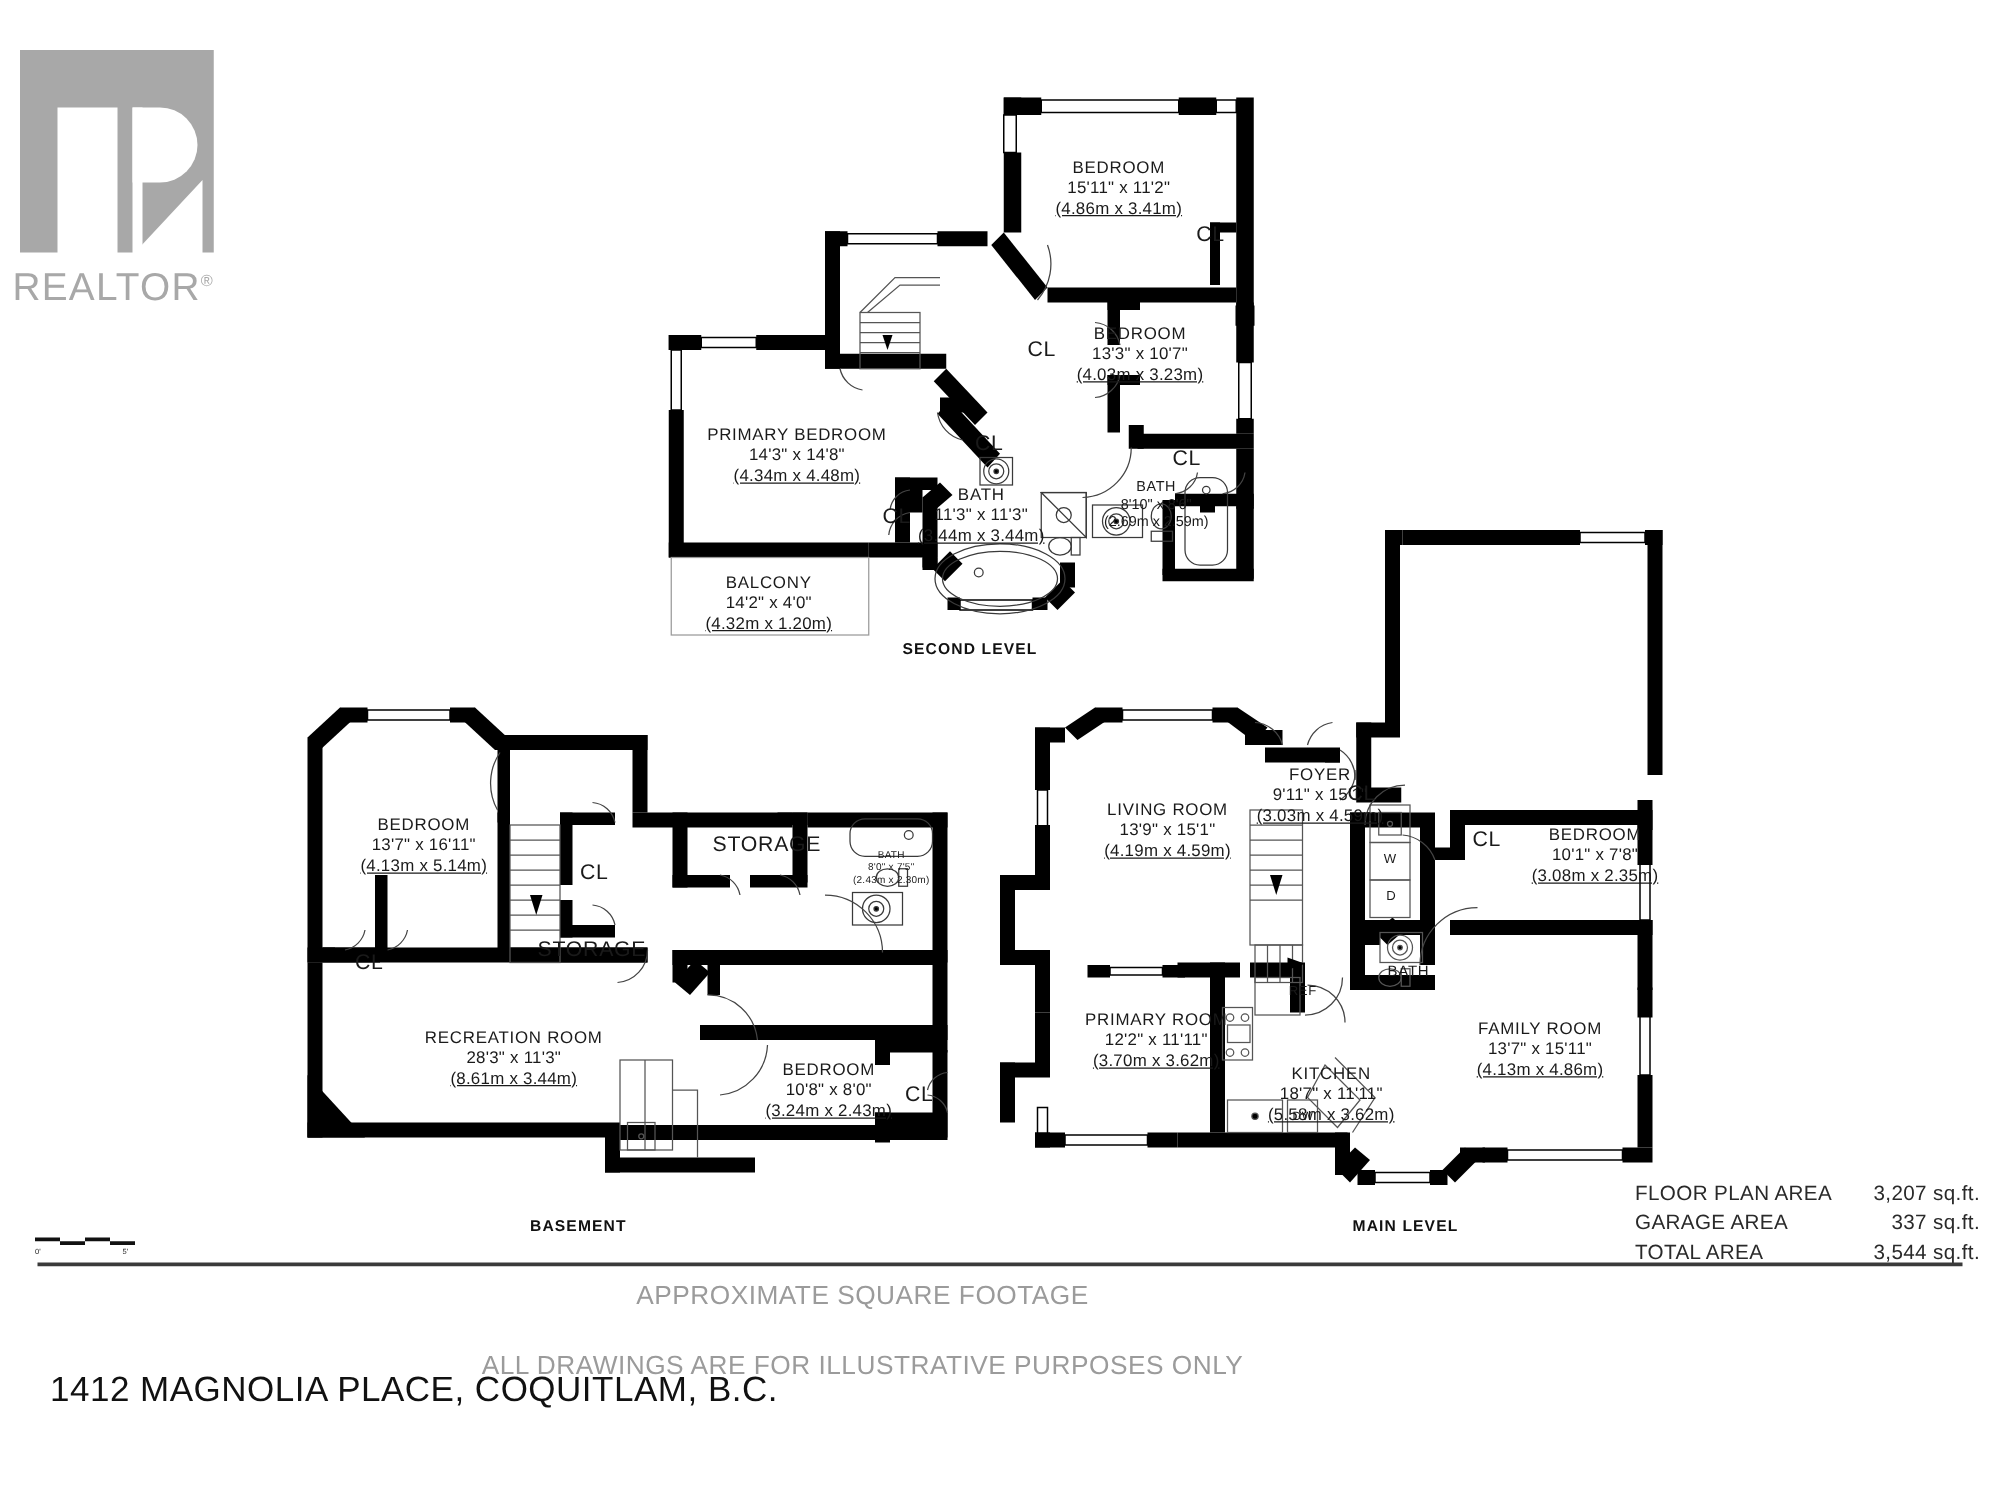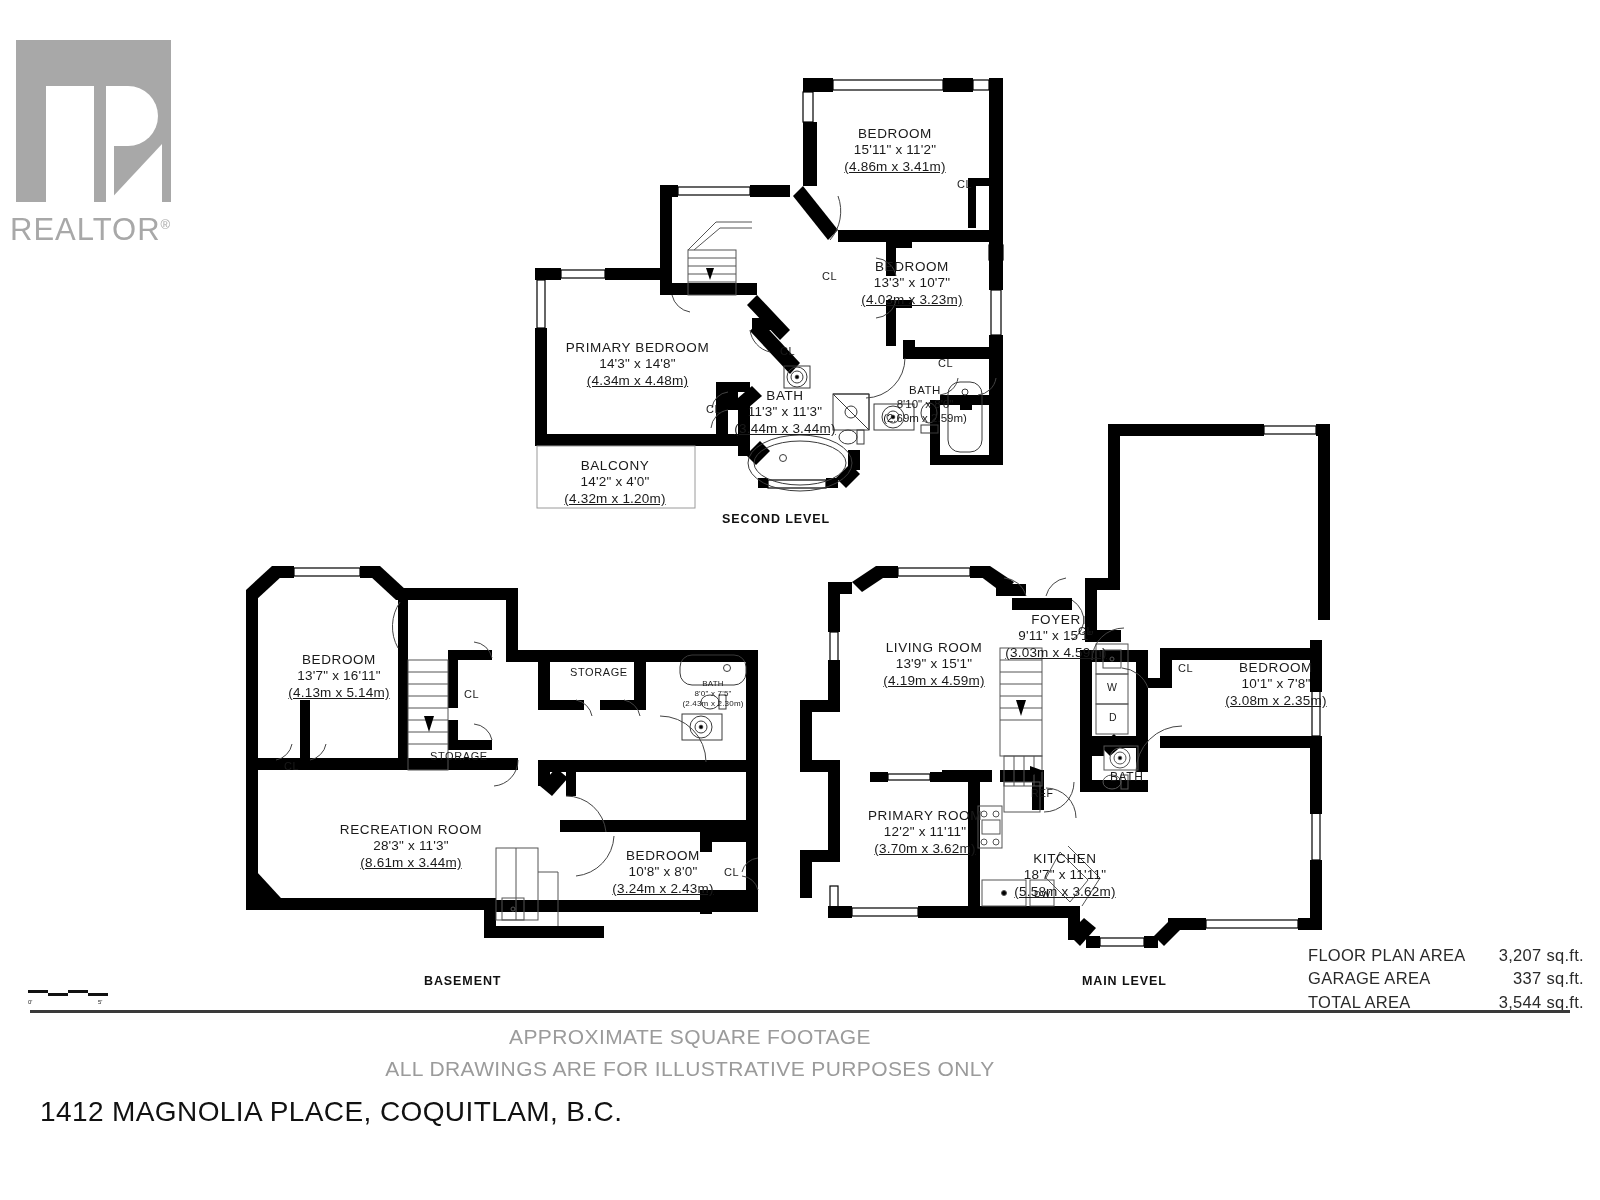--- a/index.html
+++ b/index.html
@@ -9,21 +9,21 @@
   .stage{position:absolute;left:0;top:0;width:1600px;height:1200px;}
   svg.plan{position:absolute;left:0;top:0;width:1600px;height:1200px;}
 
   
   .lbl{position:absolute;text-align:center;line-height:1.22;
        font-family:"Liberation Sans","DejaVu Sans",sans-serif;
        color:#1a1a1a;white-space:nowrap;}
   .rm-name{font-size:13.5px;letter-spacing:.6px;}
   .rm-dim{font-size:13.5px;letter-spacing:.2px;}
   .rm-dim2{font-size:13.5px;letter-spacing:.2px;text-decoration:underline;}
-  .cl{position:absolute;font-size:11px;letter-spacing:.6px;color:#1a1a1a;}
+  .cl{position:absolute;font-size:17px;letter-spacing:.6px;color:#1a1a1a;}
   .tiny{font-size:8px;letter-spacing:.2px;line-height:1.25;text-align:center;}
   .appl{position:absolute;font-size:10.5px;letter-spacing:.5px;color:#1a1a1a;}
   .levellabel{position:absolute;font-size:12.5px;font-weight:bold;letter-spacing:.9px;color:#111;}
 
   
   #realtor-logo{position:absolute;left:8px;top:16px;width:200px;height:230px;}
   #realtor-logo .mark{position:absolute;left:8px;top:24px;width:155px;height:162px;background:#a8a8a8;}
   #realtor-logo .bar{position:absolute;left:30px;top:46px;width:48px;height:118px;background:#fff;}
   #realtor-logo .bowl{position:absolute;left:90px;top:46px;width:52px;height:60px;background:#fff;
        border-top-right-radius:32px;border-bottom-right-radius:32px;}
@@ -39,21 +39,21 @@
        font-size:16.5px;color:#2a2a2a;letter-spacing:.3px;line-height:1.42;}
   #area-summary .row{display:flex;justify-content:space-between;margin-left:24px;}
   #area-summary .k{white-space:nowrap;}
   #area-summary .v{white-space:nowrap;}
 
   
   #divider{position:absolute;left:30px;top:1010px;width:1540px;height:3px;background:#3a3a3a;}
   #footer-note-1,#footer-note-2{position:absolute;width:1380px;text-align:center;
       color:#9b9b9b;font-size:21px;letter-spacing:.4px;}
   #footer-note-1{left:0;top:1025px;}
-  #footer-note-2{left:0;top:1057px;text-align:center;}
+  #footer-note-2{left:0;top:1081px;text-align:center;}
   #address{position:absolute;left:40px;top:1096px;font-size:28px;letter-spacing:.4px;color:#111;}
 
   
   #scalebar{position:absolute;left:28px;top:988px;width:80px;height:18px;}
   #scalebar .t{position:absolute;font-size:6px;color:#222;}
 </style>
 </head>
 <body>
 
 <div class="stage">
@@ -562,20 +562,25 @@
     <div class="rm-dim2">(5.58m x 3.62m)</div>
   </div>
 
   <div class="lbl" style="left:1180px;top:660px;width:192px;">
     <div class="rm-name">BEDROOM</div>
     <div class="rm-dim">10'1" x 7'8"</div>
     <div class="rm-dim2">(3.08m x 2.35m)</div>
   </div>
   <div class="cl" style="left:1178px;top:662px;">CL</div>
 
+  <div class="lbl" style="left:1136px;top:815px;width:192px;">
+    <div class="rm-name">FAMILY ROOM</div>
+    <div class="rm-dim">13'7" x 15'11"</div>
+    <div class="rm-dim2">(4.13m x 4.86m)</div>
+  </div>
 
   <div class="cl" style="left:1110px;top:770px;font-size:12px;">BATH</div>
 
   <div class="appl" style="left:1031px;top:787px;">REF</div>
   <div class="appl" style="left:1034px;top:888px;font-size:9.5px;">DW</div>
   <div class="appl" style="left:1107px;top:681px;">W</div>
   <div class="appl" style="left:1109px;top:711px;">D</div>
 
   <div class="levellabel" style="left:1082px;top:974px;">MAIN LEVEL</div>
 

